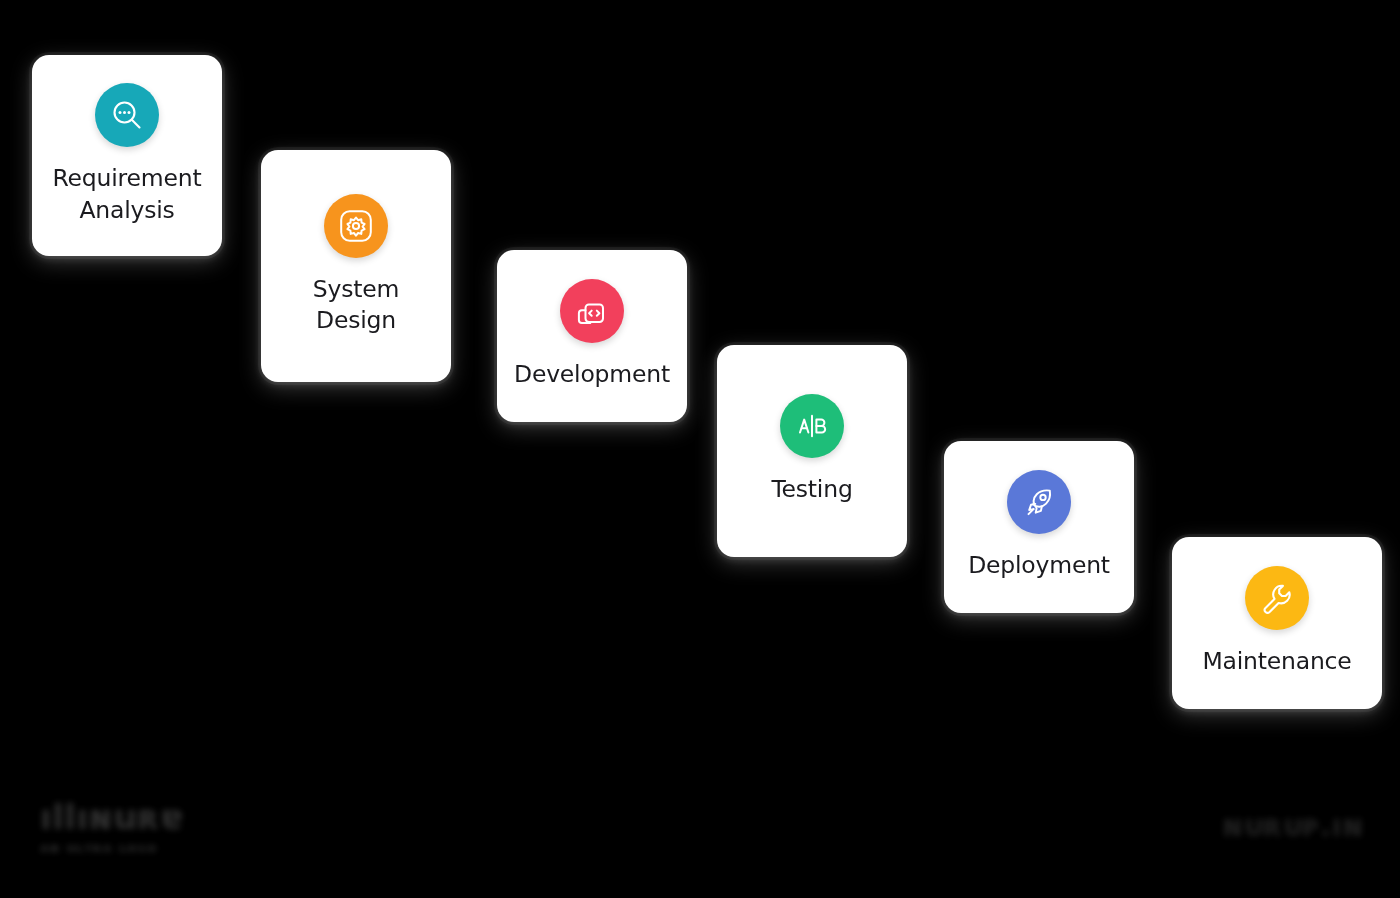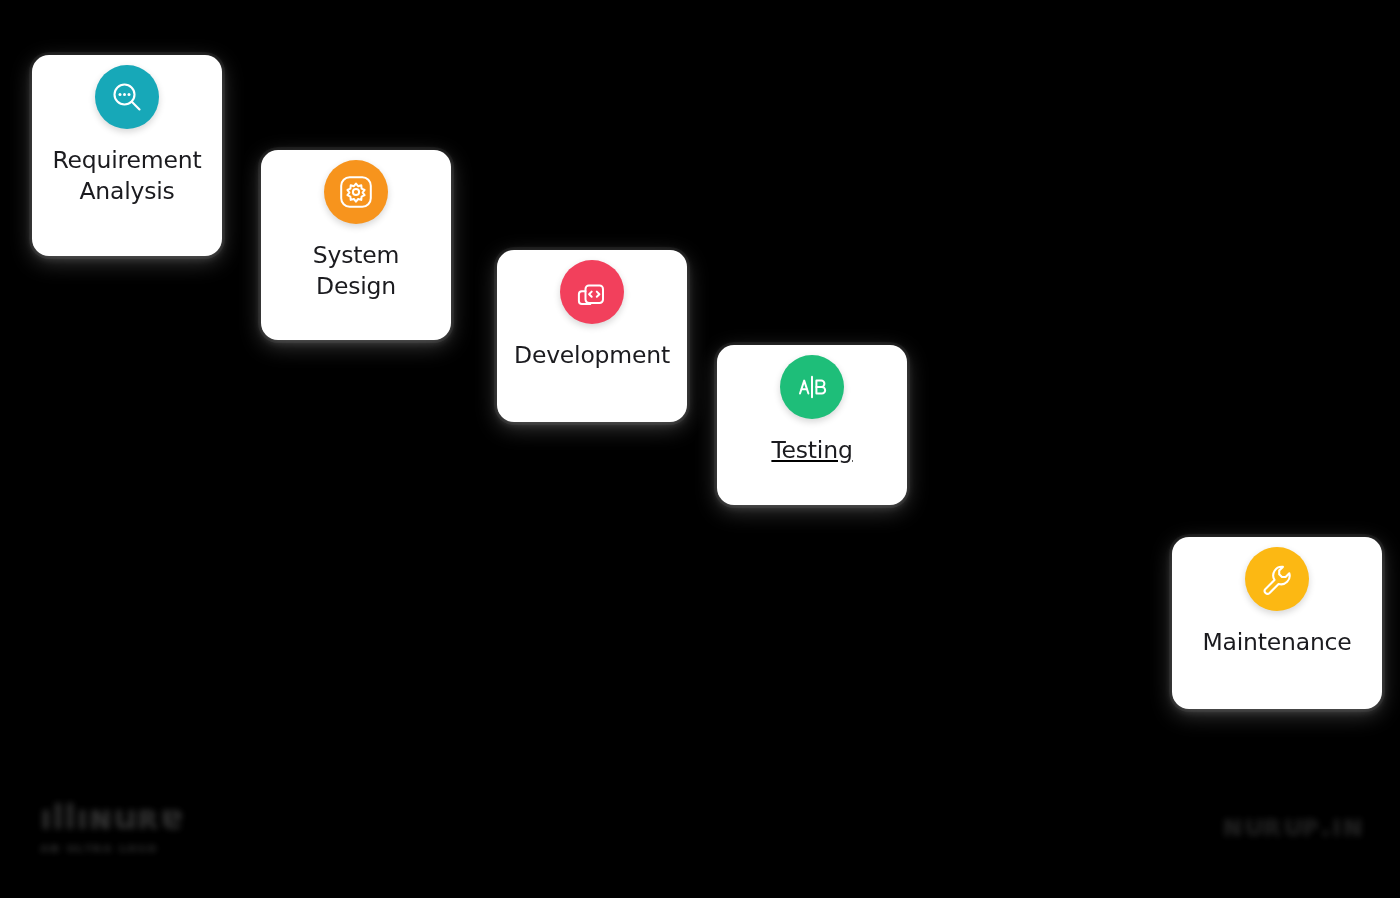--- a/index.html
+++ b/index.html
@@ -23,21 +23,21 @@
   }
 
   .step-card {
     position: absolute;
     background: #ffffff;
     border-radius: 17px;
     box-sizing: border-box;
     display: flex;
     flex-direction: column;
     align-items: center;
-    justify-content: flex-start;
+    justify-content: center;
     box-shadow:
       0 0 0 3px rgba(255,255,255,0.05),
       0 6px 22px rgba(255,255,255,0.22),
       0 2px 8px rgba(255,255,255,0.16);
     padding: 10px 8px 12px 8px;
   }
 
   .step-icon-wrap {
     width: 64px;
     height: 64px;
@@ -109,21 +109,21 @@
         <line x1="22.8" y1="22.8" x2="30.5" y2="30.5"></line>
         <circle cx="11" cy="15.5" r="1.5" fill="#ffffff" stroke="none"></circle>
         <circle cx="15.5" cy="15.5" r="1.5" fill="#ffffff" stroke="none"></circle>
         <circle cx="20" cy="15.5" r="1.5" fill="#ffffff" stroke="none"></circle>
       </svg>
     </div>
     <div class="step-label">Requirement
 Analysis</div>
   </div>
 
-  <div class="step-card" style="left:261px; top:150px; width:190px; height:190px;">
+  <div class="step-card" style="left:261px; top:150px; width:190px; height:232px;">
     <div class="step-icon-wrap" style="background:#f7941d;">
       <svg width="34" height="34" viewBox="0 0 34 34" fill="none" stroke="#ffffff" stroke-width="2" stroke-linecap="round" stroke-linejoin="round">
         <rect x="2.2" y="2.2" width="29.6" height="29.6" rx="8.5"></rect>
         <circle cx="17" cy="17" r="3.1"></circle>
         <path d="M17 8.6 L19.1 11.2 L22.3 10.3 L22.6 13.6 L25.6 15 L23.6 17.6 L25.6 20.2
                  L22.6 21.6 L22.3 24.9 L19.1 24 L17 26.6 L14.9 24 L11.7 24.9 L11.4 21.6
                  L8.4 20.2 L10.4 17.6 L8.4 15 L11.4 13.6 L11.7 10.3 L14.9 11.2 Z"></path>
       </svg>
     </div>
     <div class="step-label">System
@@ -135,33 +135,46 @@
       <svg width="34" height="34" viewBox="0 0 34 34" fill="none" stroke="#ffffff" stroke-width="2" stroke-linecap="round" stroke-linejoin="round">
         <rect x="10.5" y="10.5" width="17.5" height="17.5" rx="3.4"></rect>
         <path d="M10.5 16.2 H6.9 a3 3 0 0 0 -3 3 V26 a3 3 0 0 0 3 3 h8.4"></path>
         <polyline points="16.7,16.6 14.1,19.2 16.7,21.8"></polyline>
         <polyline points="21.8,16.6 24.4,19.2 21.8,21.8"></polyline>
       </svg>
     </div>
     <div class="step-label">Development</div>
   </div>
 
-  <div class="step-card" style="left:717px; top:345px; width:190px; height:160px;text-decoration:underline;">
+  <div class="step-card" style="left:717px; top:345px; width:190px; height:212px;">
     <div class="step-icon-wrap" style="background:#1ebe79;">
       <svg width="38" height="34" viewBox="0 0 38 34" fill="none" stroke="#ffffff" stroke-width="2" stroke-linecap="round" stroke-linejoin="round">
         <path d="M7.0 23.5 L11.2 10.6 L15.4 23.5"></path>
         <line x1="8.7" y1="19.2" x2="13.7" y2="19.2"></line>
         <line x1="19" y1="6.8" x2="19" y2="27.2"></line>
         <path d="M23.4 10.6 H28.2 a3.2 3.2 0 0 1 0 6.4 H23.4 Z"></path>
         <path d="M23.4 17 H28.9 a3.25 3.25 0 0 1 0 6.5 H23.4 Z"></path>
       </svg>
     </div>
     <div class="step-label">Testing</div>
   </div>
 
+  <div class="step-card" style="left:944px; top:441px; width:190px; height:172px;">
+    <div class="step-icon-wrap" style="background:#5a78d8;">
+      <svg width="34" height="34" viewBox="0 0 34 34" fill="none" stroke="#ffffff" stroke-width="1.95" stroke-linecap="round" stroke-linejoin="round">
+        <path d="M14.2 22.3 C10.4 18.5 10.9 13.2 14.8 9.3 C18.3 5.8 23.6 5.0 27.8 5.6
+                 C28.5 9.8 27.6 15.1 24.1 18.6 C20.2 22.5 15.0 23.0 11.2 19.2"></path>
+        <circle cx="21.0" cy="12.4" r="2.7"></circle>
+        <path d="M13.3 18.9 L9.0 19.8 L7.2 25.0 L11.5 24.1"></path>
+        <path d="M14.6 23.4 L13.7 27.7 L18.9 25.9 L19.8 21.6"></path>
+        <path d="M11.5 24.1 L6.5 29.1"></path>
+      </svg>
+    </div>
+    <div class="step-label">Deployment</div>
+  </div>
 
   <div class="step-card" style="left:1172px; top:537px; width:210px; height:172px;">
     <div class="step-icon-wrap" style="background:#fcb813;">
       <svg width="34" height="34" viewBox="0 0 34 34" fill="none" stroke="#ffffff" stroke-width="2.1" stroke-linecap="round" stroke-linejoin="round">
         <path d="M22.9 4.9 L19.2 8.6 L19.2 12.2 L22.0 15.0 L25.6 15.0 L29.3 11.3
                  A8.6 8.6 0 0 1 18.6 22.0 L9.6 31.0 A2.9 2.9 0 0 1 5.5 26.9
                  L14.5 17.9 A8.6 8.6 0 0 1 22.9 4.9 Z"></path>
       </svg>
     </div>
     <div class="step-label">Maintenance</div>

